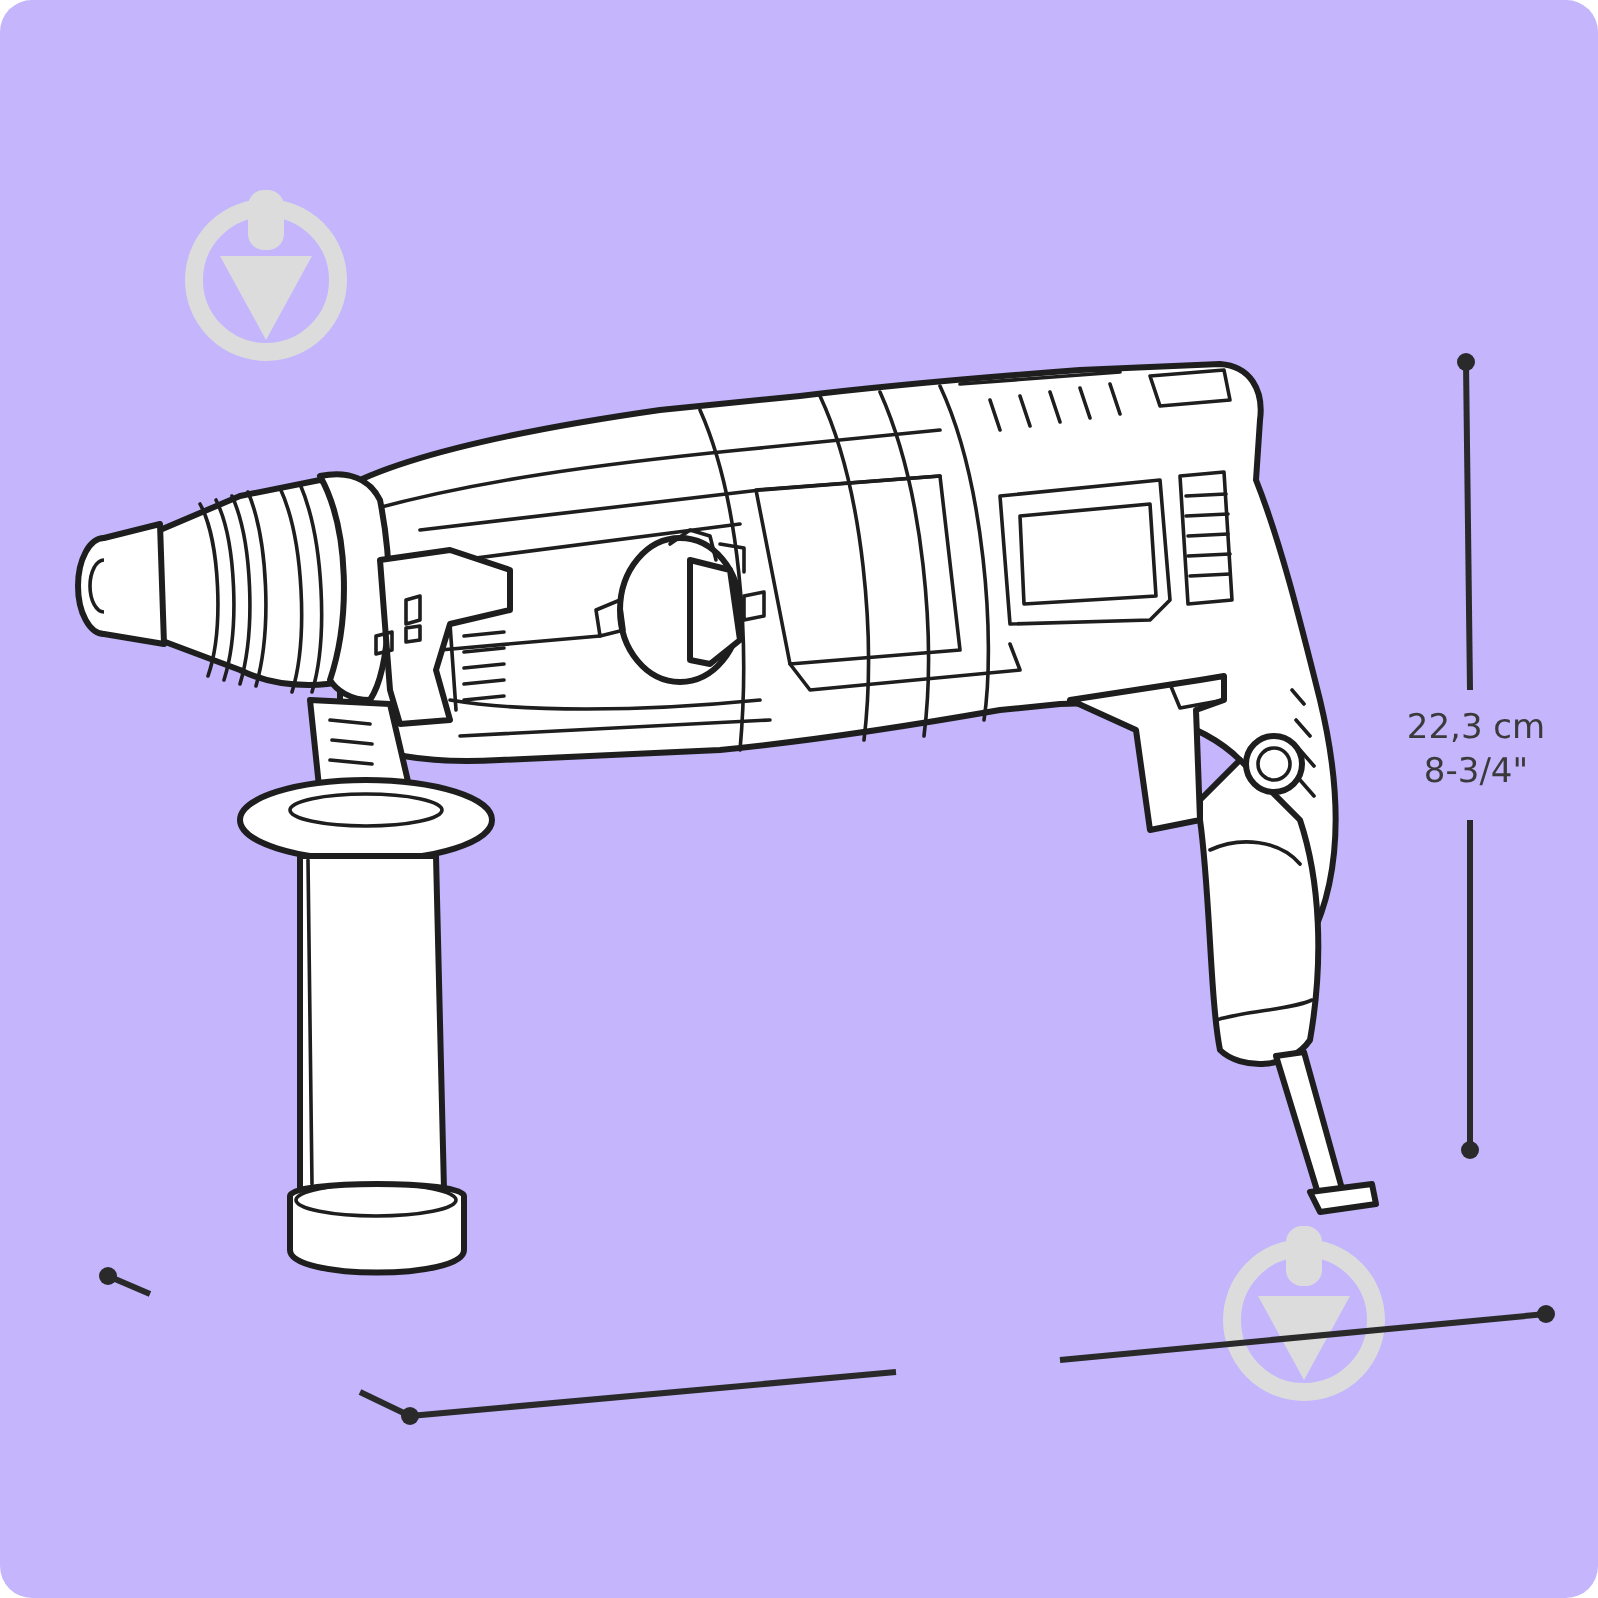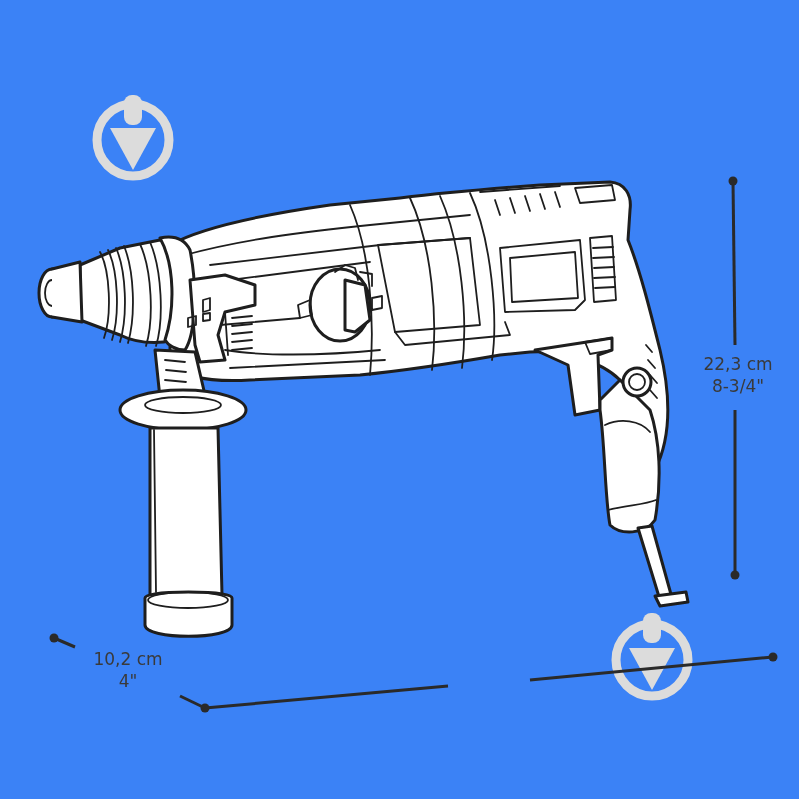--- a/index.html
+++ b/index.html
@@ -1,21 +1,22 @@
 <!DOCTYPE html>
 <html><head>
 <meta charset="utf-8">
 <style>
   html, body { margin: 0; padding: 0; background: #ffffff; }
   #stage {
     position: relative;
     width: 799px;
     height: 799px;
     overflow: hidden;
-    background: #3b82f6;
+    background: #c4b5fd;
+    border-radius: 16px;
   }
   #stage svg { position: absolute; left: 0; top: 0; }
   .dim-label {
     position: absolute;
     font-family: "DejaVu Sans", sans-serif;
     font-size: 17px;
     color: #3a3a3a;
     text-align: center;
     line-height: 22px;
     white-space: nowrap;
@@ -153,17 +154,13 @@
     <circle cx="54" cy="638" r="4.5" fill="#2a2a2a"></circle>
   </g>
 </svg>
 
   <div class="dim-label" style="left:686px; top:353px; width:104px;">
     <span>22,3 cm</span>
     <span>8-3/4"</span>
   </div>
 
 
-  <div class="dim-label" style="left:80px; top:648px; width:96px;">
-    <span>10,2 cm</span>
-    <span>4"</span>
-  </div>
 </div>
 
 </body></html>

